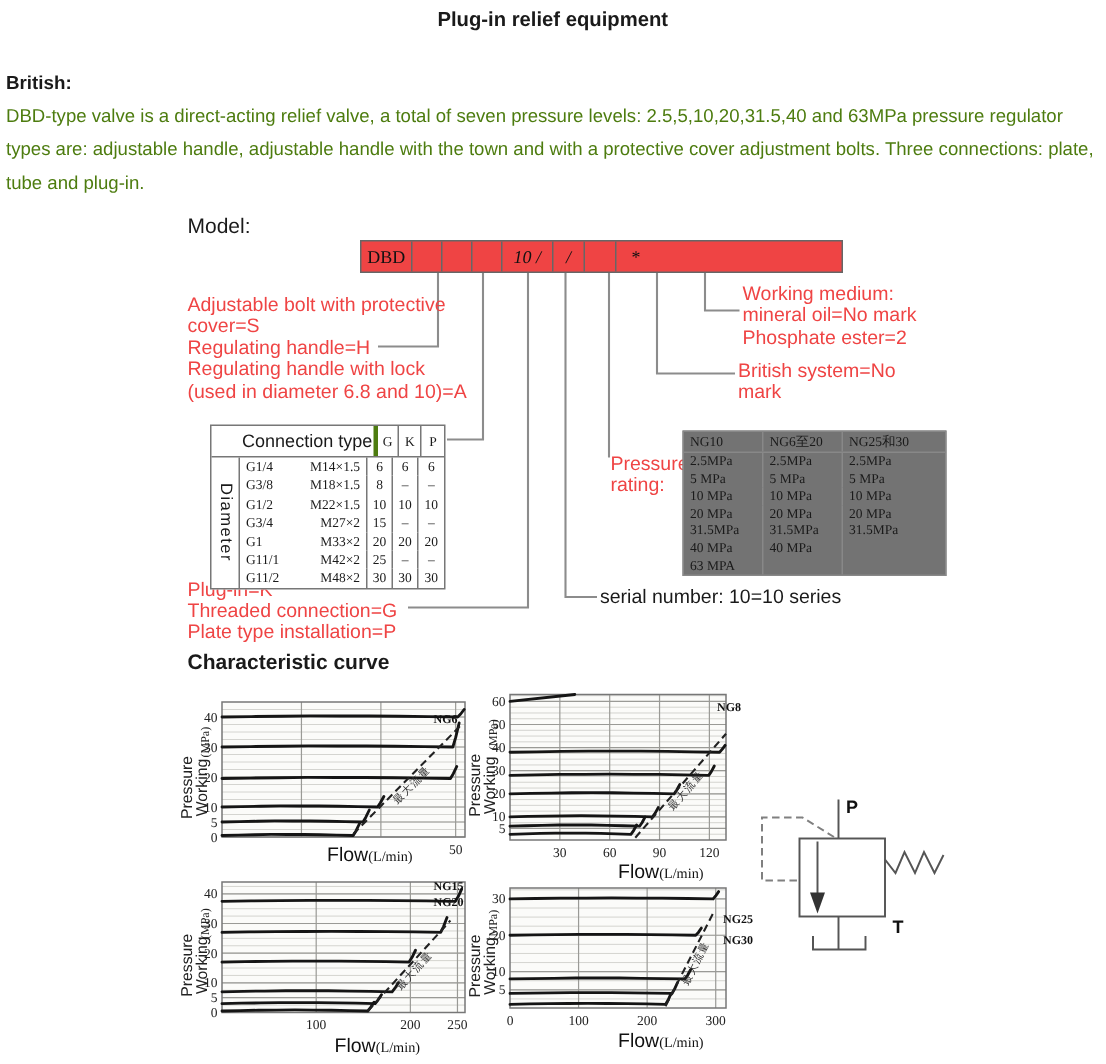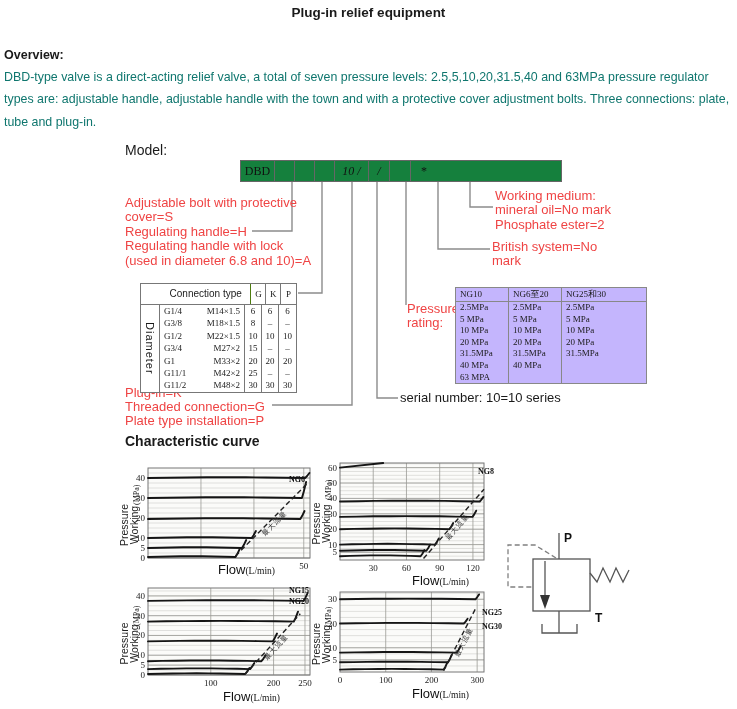--- a/index.html
+++ b/index.html
@@ -3,56 +3,56 @@
 <meta charset="utf-8">
 <style>
   html,body{margin:0;padding:0;background:#fff;}
   #page{position:relative;width:737px;height:709px;background:#fff;overflow:hidden;
         font-family:"Liberation Sans",sans-serif;color:#1a1a1a;}
   .abs{position:absolute;}
   .center{left:0;width:737px;text-align:center;}
   #title{top:5px;font-size:13.5px;font-weight:bold;}
   #subtitle{top:28px;font-size:12px;color:#222;}
   #overview-label{left:4px;top:48px;font-size:12.5px;font-weight:bold;}
-  #overview-text{left:4px;top:66px;width:729px;font-size:12.4px;line-height:22.4px;color:#0f766e;}
+  #overview-text{left:4px;top:66px;width:729px;font-size:12.4px;line-height:22.4px;color:#4d7c0f;}
   #model-label{left:125px;top:142px;font-size:14px;font-weight:normal;}
   #char-label{left:125px;top:433px;font-size:14px;font-weight:bold;}
   
-  #model-box{left:240px;top:160px;display:flex;border:1px solid #666;height:20px;background:#15803d;}
+  #model-box{left:240px;top:160px;display:flex;border:1px solid #666;height:20px;background:#ef4444;}
   .mcell{border-right:1px solid #666;height:20px;line-height:20px;text-align:center;
          font-family:"Liberation Serif",serif;font-size:12px;color:#111;box-sizing:border-box;}
   .mcell:last-child{border-right:none;text-align:left;padding-left:10px;}
   .mcell.slash{font-style:italic;}
   .lbl{font-size:13px;line-height:14.4px;white-space:pre-line;color:#ef4444;}
   #adjust-labels{left:125px;top:196px;}
   #working-medium-label{left:495px;top:189px;}
   #british-label{left:492px;top:240px;}
   #pressure-rating-label{left:407px;top:302px;font-size:13px;}
   #connection-modes-label{left:125px;top:386px;line-height:14.2px;}
   #serial-label{left:400px;top:390px;font-size:13px;}
   
   #conn-table{left:140px;top:283px;width:157px;border:1px solid #777;background:#fff;box-sizing:border-box;}
   #conn-head{display:flex;border-bottom:1px solid #777;height:20px;}
-  #conn-head .h-main{width:104px;border-right:1px solid #4d7c0f;font-size:10px;line-height:20px;
+  #conn-head .h-main{width:104px;border-right:3px solid #4d7c0f;font-size:12px;line-height:20px;
       text-align:center;box-sizing:border-box;margin-left:20px;}
   #conn-head .h-col{width:17px;border-right:1px solid #777;font-size:9px;line-height:20px;text-align:center;
       font-family:"Liberation Serif",serif;box-sizing:border-box;}
   #conn-head .h-col:last-child{border-right:none;width:17px;}
   #conn-body{display:flex;}
   #diam-col{width:19px;border-right:1px solid #777;display:flex;align-items:center;justify-content:center;
       writing-mode:vertical-rl;font-size:11px;letter-spacing:1px;box-sizing:border-box;}
   #conn-rows{flex:1;}
   .c-row{display:flex;height:12.4px;}
   .c-thread{width:85px;border-right:1px solid #777;display:flex;justify-content:space-between;
       padding:0 4px;font-family:"Liberation Serif",serif;font-size:9px;line-height:12.4px;box-sizing:border-box;}
   .c-val{width:17px;border-right:1px solid #777;text-align:center;font-family:"Liberation Serif",serif;
       font-size:9px;line-height:12.4px;box-sizing:border-box;}
   .c-val:last-child{border-right:none;}
   
-  #press-table{left:455px;top:287px;width:192px;border:1px solid #888;background:#c4b5fd;box-sizing:border-box;}
+  #press-table{left:455px;top:287px;width:176px;border:1px solid #888;background:#737373;box-sizing:border-box;}
   #press-head{display:flex;border-bottom:1px solid #888;height:13px;}
   #press-head div{width:53px;border-right:1px solid #888;font-family:"Liberation Serif",serif;
       font-size:9px;line-height:13px;padding-left:4px;box-sizing:border-box;}
   #press-head div:last-child{border-right:none;}
   .p-row{display:flex;height:11.6px;}
   .p-row div{width:53px;border-right:1px solid #888;font-family:"Liberation Serif",serif;
       font-size:9px;line-height:11.6px;padding-left:4px;box-sizing:border-box;}
   .p-row div:last-child{border-right:none;}
   svg{display:block;}
 </style>
@@ -67,21 +67,21 @@
       <path d="M322,181 L322,293 L298,293"></path>
       <path d="M352,181 L352,405 L272,405"></path>
       <path d="M377,181 L377,398 L398,398"></path>
       <path d="M406,181 L406,305"></path>
       <path d="M438,181 L438,249 L490,249"></path>
       <path d="M470,181 L470,207 L493,207"></path>
     </g>
   </svg>
 
   <div class="abs center" id="title">Plug-in relief equipment</div>
-  <div class="abs" id="overview-label">Overview:</div>
+  <div class="abs" id="overview-label">British:</div>
   <div class="abs" id="overview-text">DBD-type valve is a direct-acting relief valve, a total of seven pressure levels: 2.5,5,10,20,31.5,40 and 63MPa pressure regulator types are: adjustable handle, adjustable handle with the town and with a protective cover adjustment bolts. Three connections: plate, tube and plug-in.</div>
   <div class="abs" id="model-label">Model:</div>
 
   <div class="abs" id="model-box">
     <div class="mcell" style="width:34px">DBD</div>
     <div class="mcell" style="width:20px"></div>
     <div class="mcell" style="width:20px"></div>
     <div class="mcell" style="width:20px"></div>
     <div class="mcell slash" style="width:34px">10 /</div>
     <div class="mcell slash" style="width:21px">/</div>

